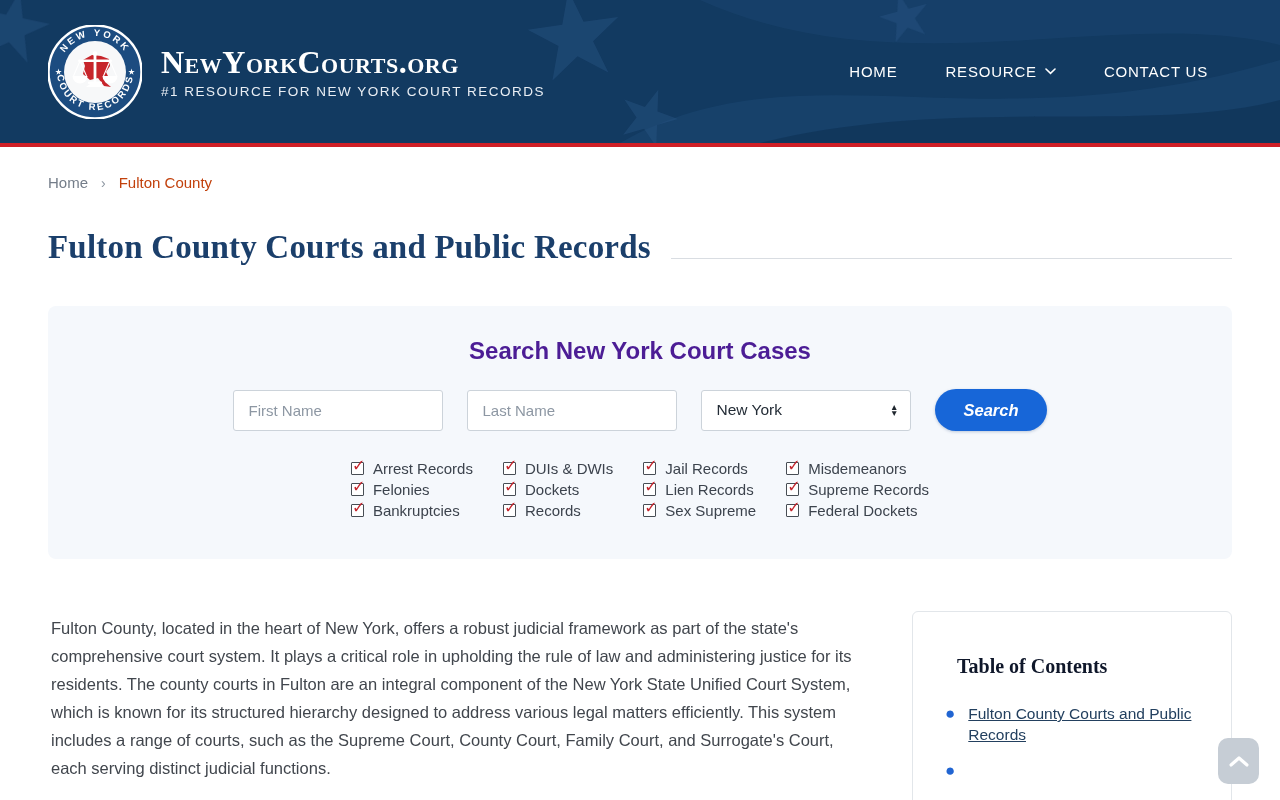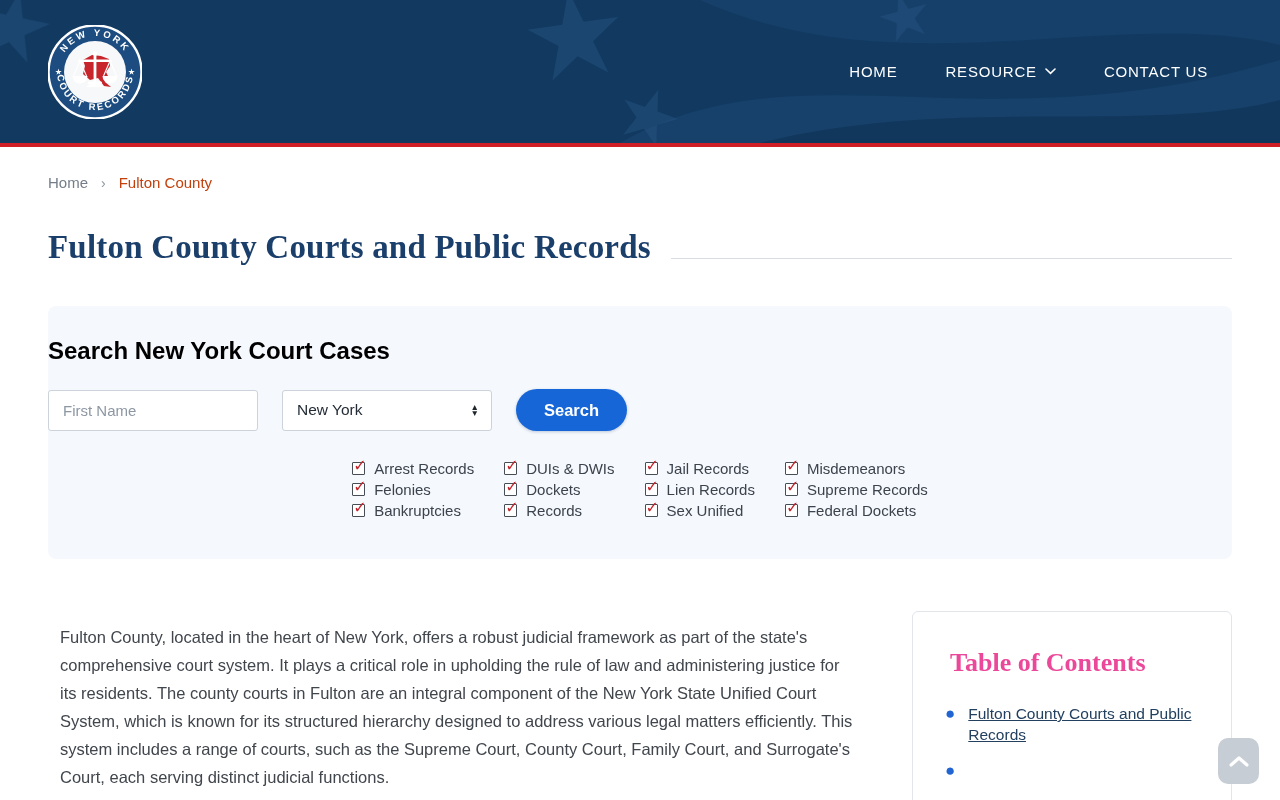--- a/index.html
+++ b/index.html
@@ -49,66 +49,66 @@
 
   .title-row { display:flex; align-items:flex-end; margin-top:37px; }
   h1 {
     margin:0; font-family:"Liberation Serif","DejaVu Serif",serif;
     font-size:33px; line-height:38px; color:#1b3f6b; font-weight:600; letter-spacing:.2px;
   }
   .title-rule { flex:1; border-top:1px solid #d9dde2; margin:0 0 7px 20px; }
 
   
   .search-panel { margin-top:40px; background:#f5f8fc; border-radius:8px; padding:31px 0 38px; }
-  .search-panel h2 { margin:0; text-align:left; font-size:24px; color:#000000; font-weight:700; }
-  .search-row { display:flex; align-items:center; gap:24px; margin-top:24px; }
+  .search-panel h2 { margin:0; text-align:center; font-size:24px; color:#4c1d95; font-weight:700; }
+  .search-row { display:flex; justify-content:center; align-items:center; gap:24px; margin-top:24px; }
   .search-row input {
     width:210px; height:41px; padding:0 14px; border:1px solid #ccd3da;
     border-radius:3px; font-size:15px; color:#333; background:#fff; outline:none;
     font-family:inherit;
   }
   .search-row input::placeholder { color:#8d97a3; }
   .select-box {
     width:210px; height:41px; border:1px solid #ccd3da; border-radius:3px;
     background:#fff; display:flex; align-items:center; justify-content:space-between;
     padding:0 12px 0 14px; font-size:15.5px; color:#232c36; cursor:pointer;
   }
   .stepper { display:flex; flex-direction:column; align-items:center; }
   .stepper i { font-style:normal; font-size:8.5px; line-height:6.5px; color:#1d242c; }
   .search-btn {
     height:42px; padding:0 28px; border:none; border-radius:21px;
     background:#1766d8; color:#fff; font-size:16.5px; font-weight:700;
-    font-family:inherit; cursor:pointer; box-shadow:0 1px 3px rgba(20,60,120,.25);
+    font-family:inherit; cursor:pointer; box-shadow:0 1px 3px rgba(20,60,120,.25);font-style:italic;
   }
 
   .cb-grid { display:flex; justify-content:center; gap:30px; margin-top:27px; }
   .cb-col { display:flex; flex-direction:column; }
   .cb-item { display:flex; align-items:center; height:21px; font-size:15px; color:#3c434d; cursor:pointer; }
   .cb-box {
     position:relative; width:13px; height:13px; flex:0 0 auto;
     border:1.5px solid #474d54; border-radius:1px; background:#fff; margin-right:9px;
   }
   .cb-box .check {
     position:absolute; top:-7px; left:0; font-style:normal;
     color:#c3232b; font-size:16px; font-weight:700;
   }
 
   
   .main-row { display:flex; align-items:flex-start; margin-top:52px; }
   article { width:822px; }
-  article p { margin:12px; font-size:16.5px; line-height:28px; color:#41464d; }
+  article p { margin:3px; font-size:16.5px; line-height:28px; color:#41464d; }
 
   .toc-card {
     margin-left:auto; width:320px; background:#fff;
     border:1px solid #e2e6ea; border-radius:6px;
     padding:31px 32px 70px;
   }
   .toc-card h3 {
-    margin:5px; font-family:"Liberation Serif","DejaVu Serif",serif;
-    font-size:26px; color:#ec4899; font-weight:700;
+    margin:12px; font-family:"Liberation Serif","DejaVu Serif",serif;
+    font-size:20px; color:#0f172a; font-weight:700;
   }
   .toc-list { margin:25px 0 0; padding:0; list-style:none; display:flex; flex-direction:column; gap:15px; }
   .toc-list li { display:flex; gap:13px; font-size:15.5px; line-height:21px; }
   .toc-bullet { color:#2165d2; font-size:17px; line-height:21px; }
   .toc-list a { color:#23405f; text-decoration:underline; cursor:pointer; }
 
   
   .to-top {
     position:fixed; right:21px; bottom:16px; width:41px; height:46px;
     border:none; border-radius:10px; background:#c6cdd5;
@@ -157,20 +157,24 @@
           <textPath href="#arcTop" startOffset="50%" text-anchor="middle">NEW YORK</textPath>
         </text>
         <text font-size="9.5" font-weight="bold" letter-spacing="2.2" fill="#ffffff" font-family="Liberation Sans, sans-serif">
           <textPath href="#arcBot" startOffset="50%" text-anchor="middle">COURT RECORDS</textPath>
         </text>
         <g fill="#ffffff">
           <polygon points="0,-1 0.224,-0.309 0.951,-0.309 0.363,0.118 0.588,0.809 0,0.382 -0.588,0.809 -0.363,0.118 -0.951,-0.309 -0.224,-0.309" transform="translate(10.5,47) scale(3.4)"></polygon>
           <polygon points="0,-1 0.224,-0.309 0.951,-0.309 0.363,0.118 0.588,0.809 0,0.382 -0.588,0.809 -0.363,0.118 -0.951,-0.309 -0.224,-0.309" transform="translate(83.5,47) scale(3.4)"></polygon>
         </g>
       </svg>
+      <div class="brand-text">
+        <div class="brand-title">NewYorkCourts.org</div>
+        <div class="brand-tagline">#1 RESOURCE FOR NEW YORK COURT RECORDS</div>
+      </div>
     </a>
 
     <nav class="main-nav">
       <a>HOME</a>
       <a>
         <span>RESOURCE</span>
         <svg width="11" height="7" viewBox="0 0 11 7">
           <polyline points="1,1 5.5,5.3 10,1" fill="none" stroke="#ffffff" stroke-width="1.6" stroke-linecap="round"></polyline>
         </svg>
       </a>
@@ -192,20 +196,21 @@
   <div class="title-row">
     <h1>Fulton County Courts and Public Records</h1>
     <div class="title-rule"></div>
   </div>
 
   <section class="search-panel">
     <h2>Search New York Court Cases</h2>
 
     <div class="search-row">
       <input type="text" placeholder="First Name" style="">
+      <input type="text" placeholder="Last Name" style="">
       <div class="select-box">
         <span>New York</span>
         <span class="stepper">
           <i>▲</i>
           <i>▼</i>
         </span>
       </div>
       <button class="search-btn">Search</button>
     </div>
 
@@ -260,21 +265,21 @@
         <label class="cb-item">
           <span class="cb-box">
               <i class="check">✓</i>
             </span>
           <span>Lien Records</span>
         </label>
         <label class="cb-item">
           <span class="cb-box">
               <i class="check">✓</i>
             </span>
-          <span>Sex Unified</span>
+          <span>Sex Supreme</span>
         </label>
       </div>
       <div class="cb-col">
         <label class="cb-item">
           <span class="cb-box">
               <i class="check">✓</i>
             </span>
           <span>Misdemeanors</span>
         </label>
         <label class="cb-item">

